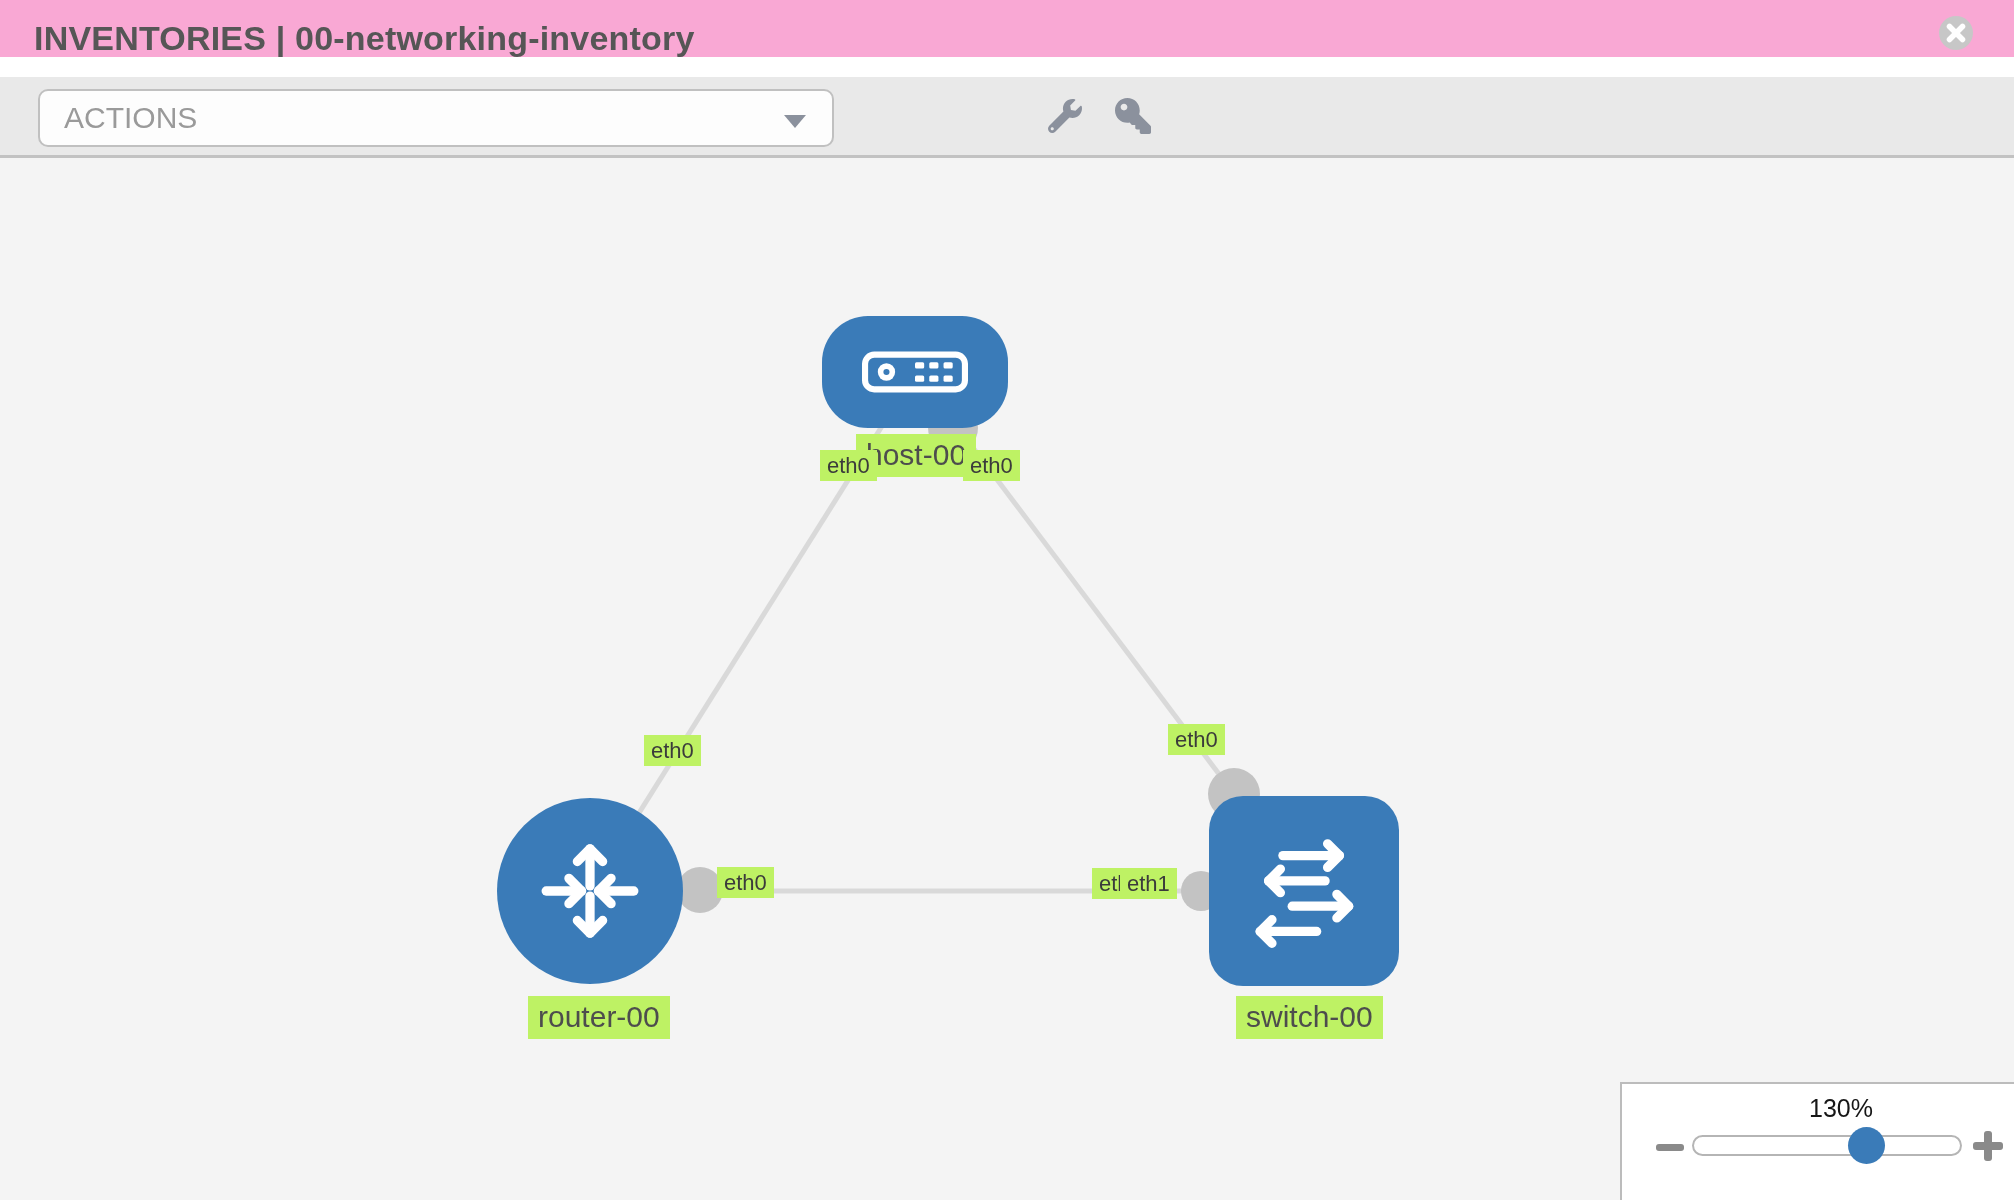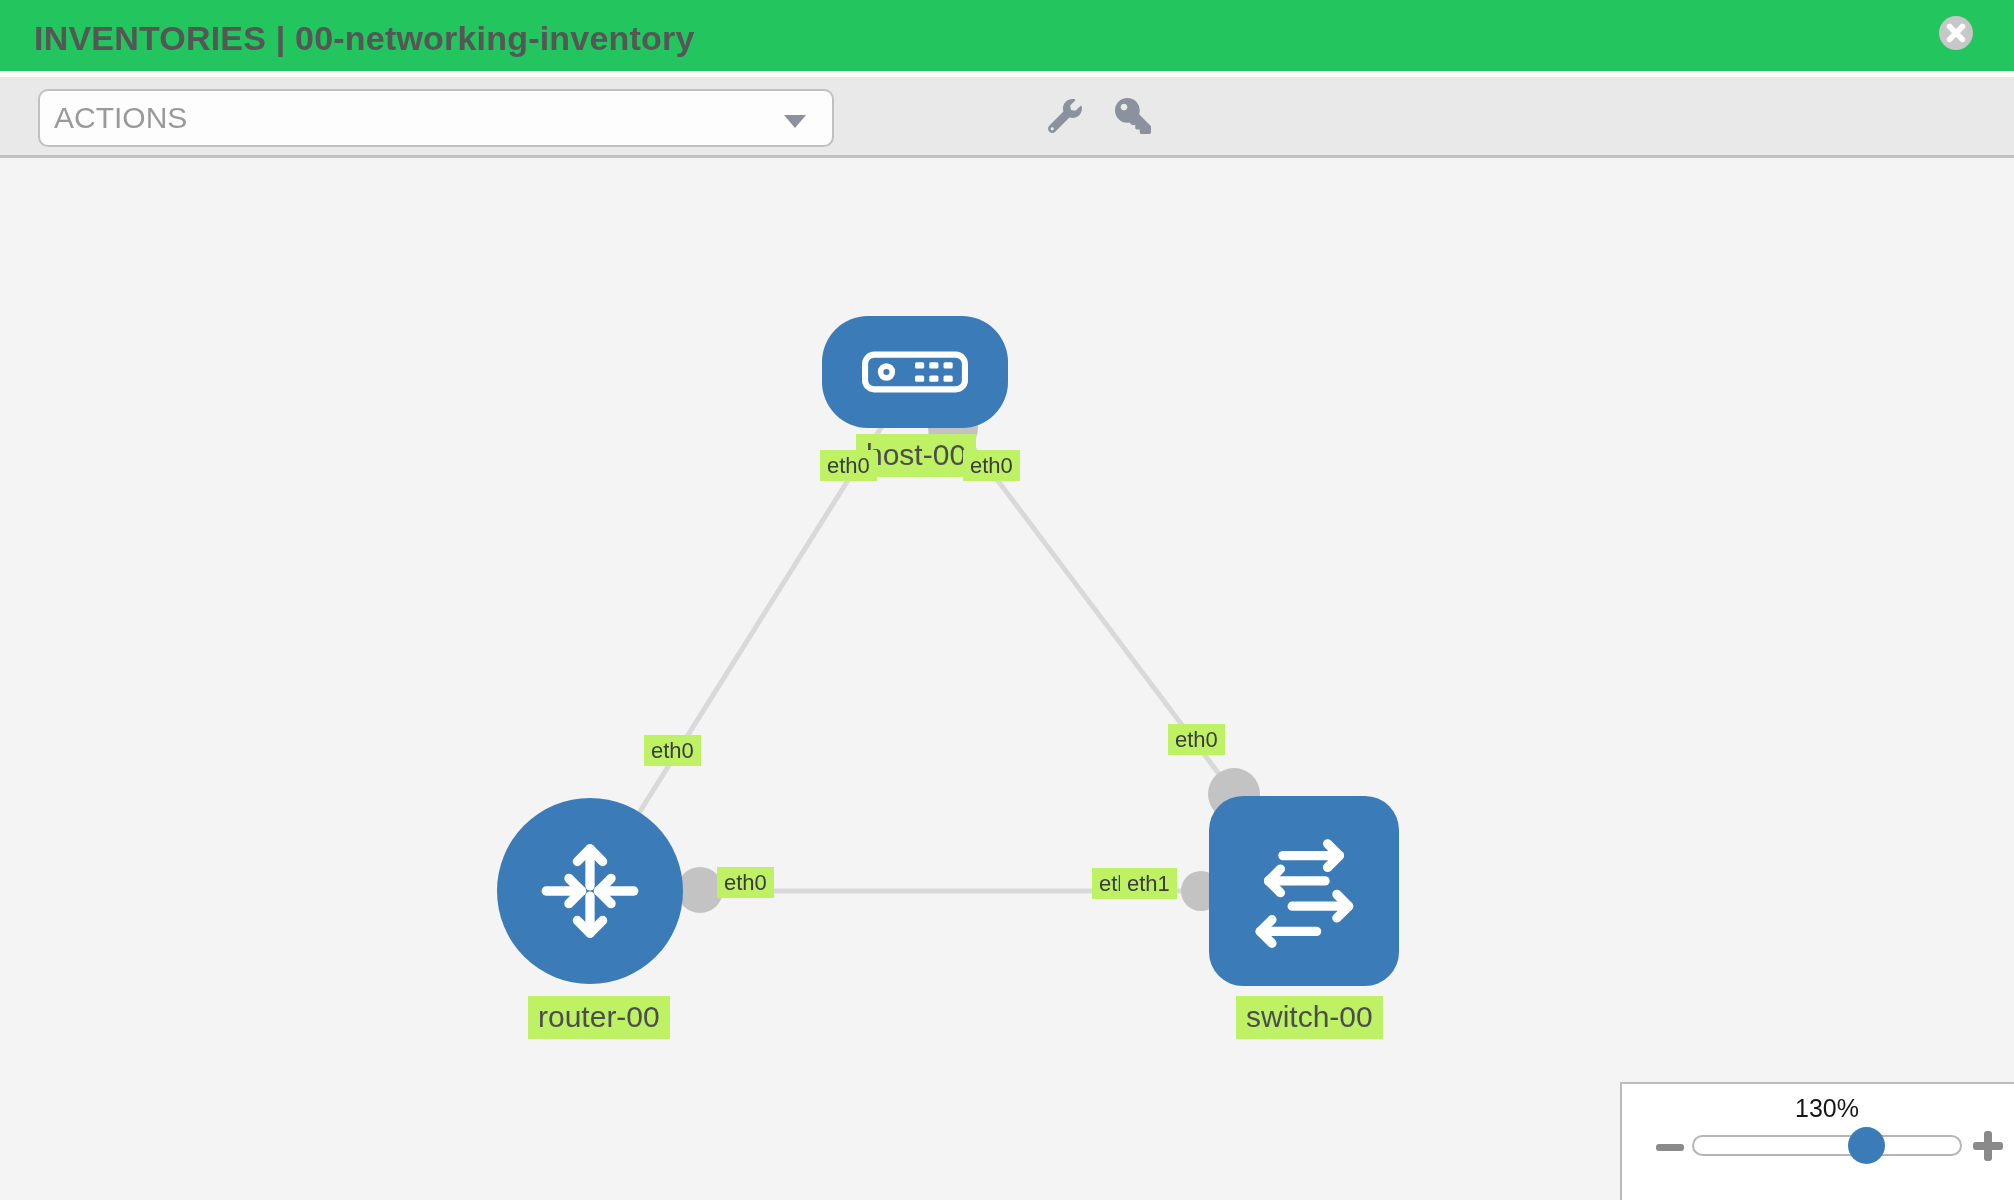--- a/index.html
+++ b/index.html
@@ -1,30 +1,30 @@
 <!DOCTYPE html>
 <html><head>
 <meta charset="utf-8">
 <style>
   * { margin:0; padding:0; box-sizing:border-box; }
   html,body { width:2014px; height:1200px; overflow:hidden; background:#fff;
     font-family:"Liberation Sans", sans-serif; }
 
   
-  .header { position:absolute; left:0; top:0; width:2014px; height:71px; background:#22c55e; }
+  .header { position:absolute; left:0; top:0; width:2014px; height:57px; background:#f9a8d4; }
   .page-title { position:absolute; left:34px; top:0; height:77px; line-height:77px;
     font-size:34px; font-weight:700; color:#565656; letter-spacing:.2px; }
   .close-btn { position:absolute; left:1938px; top:15px; width:36px; height:36px; cursor:pointer; }
 
   
   .toolbar { position:absolute; left:0; top:77px; width:2014px; height:81px;
     background:#e9e9e9; border-bottom:3px solid #c2c2c2; }
   .select-box { position:absolute; top:12px; height:58px; background:#fdfdfd;
     border:2px solid #c0c0c0; border-radius:10px; display:flex; align-items:center;
-    padding-left:14px; cursor:pointer; }
+    padding-left:24px; cursor:pointer; }
   .select-box .select-label { font-size:30px; color:#9a9a9a; }
   .caret { position:absolute; right:26px; top:24px; width:0; height:0;
     border-left:11px solid transparent; border-right:11px solid transparent;
     border-top:13px solid #8b919d; }
   .actions-select { left:38px; width:796px; }
   .search-select { left:1184px; width:793px; }
   .tool-icon { position:absolute; top:16px; width:46px; height:46px; cursor:pointer;
     display:flex; align-items:center; justify-content:center; }
   .wrench-wrap { left:1042px; }
   .key-wrap { left:1110px; }
@@ -50,21 +50,21 @@
   .chip-host-eth-right { left:963px;  top:292px; }
   .chip-l1-mid { left:644px;  top:577px; }
   .chip-l2-mid { left:1168px; top:566px; }
   .chip-l3-left { left:717px; top:709px; }
   .chip-l3-under { left:1092px; top:710px; z-index:3; }
   .chip-l3-over  { left:1120px; top:710px; z-index:4; }
 
   
   .zoom-panel { position:absolute; left:1620px; top:1082px; width:400px; height:130px;
     background:#ffffff; border:2px solid #bcbcbc; z-index:5; }
-  .zoom-value { position:absolute; left:110px; top:10px; width:190px; text-align:center;
+  .zoom-value { position:absolute; left:124px; top:10px; width:190px; text-align:center;
     font-size:25px; color:#161616; }
   .zoom-minus { position:absolute; left:32px; top:55px; width:34px; height:16px; cursor:pointer; }
   .zoom-minus::before { content:""; position:absolute; left:2px; top:5px; width:28px; height:7px;
     border-radius:3px; background:#8a8a8a; }
   .zoom-plus { position:absolute; left:348px; top:44px; width:36px; height:36px; cursor:pointer; }
   .zoom-plus::before { content:""; position:absolute; left:3px; top:14px; width:30px; height:8px;
     border-radius:3px; background:#8a8a8a; }
   .zoom-plus::after { content:""; position:absolute; left:14px; top:3px; width:8px; height:30px;
     border-radius:3px; background:#8a8a8a; }
   .zoom-track { position:absolute; left:70px; top:51px; width:270px; height:21px;

